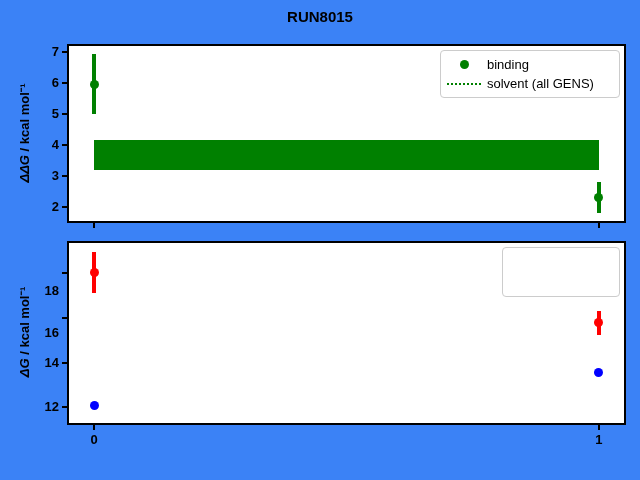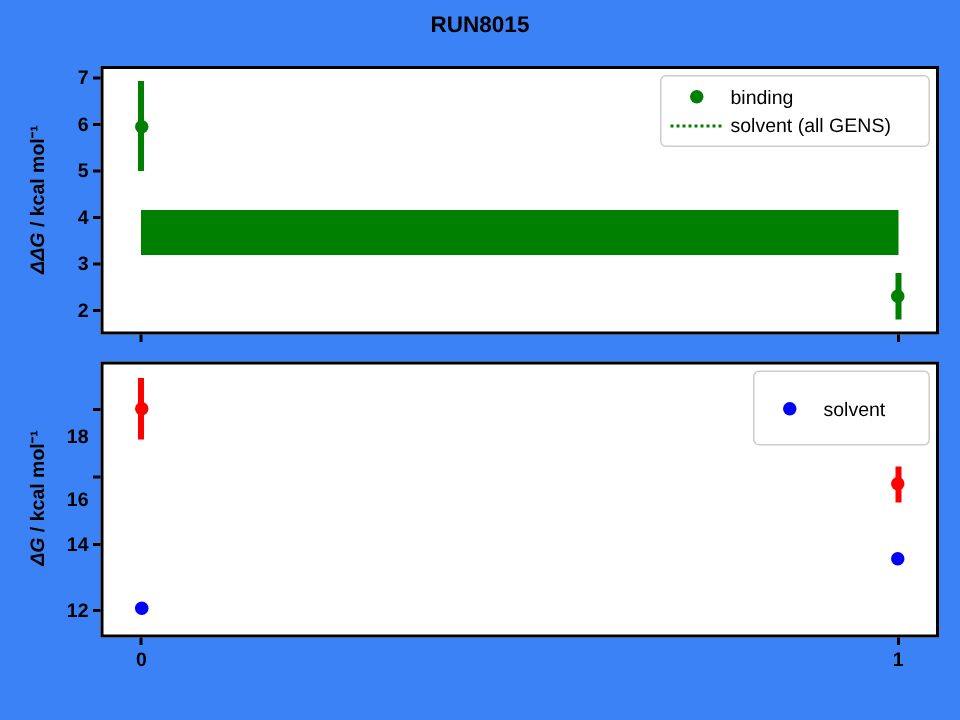--- a/index.html
+++ b/index.html
@@ -159,26 +159,20 @@
       <div class="err-line" style="left: 527.773px; top: 136.283px; height: 30.9735px; background: rgb(0, 128, 0);"></div>
       <div class="marker" style="left: 525.273px; top: 147.27px; background: rgb(0, 128, 0);"></div>
     </div>
 
   <div class="ylabel" id="ylabel1">
     <span class="math">ΔG</span><span> / kcal mol⁻¹</span>
   </div>
 
   <div class="plot-area" id="plot1">
     <div class="legend" id="legend1">
-      <div class="legend-row">
-        <span class="legend-swatch">
-          <span class="legend-dot" style="background: rgb(0, 0, 255);"></span>
-        </span>
-        <span class="legend-label">solvent</span>
-      </div>
     </div>
   <div class="ytick-mark" style="top: 163.348px;"></div>
       <div class="ytick-label" style="top: 155.348px;">12</div>
       <div class="ytick-mark" style="top: 118.627px;"></div>
       <div class="ytick-label" style="top: 110.627px;">14</div>
       <div class="ytick-mark" style="top: 73.9068px;"></div>
       <div class="ytick-label" style="top: 81px;">16</div>
       <div class="ytick-mark" style="top: 29.1863px;"></div>
       <div class="ytick-label" style="top: 39px;">18</div>
       <div class="xtick-mark" style="left: 24.2273px; top: 182px;"></div>

